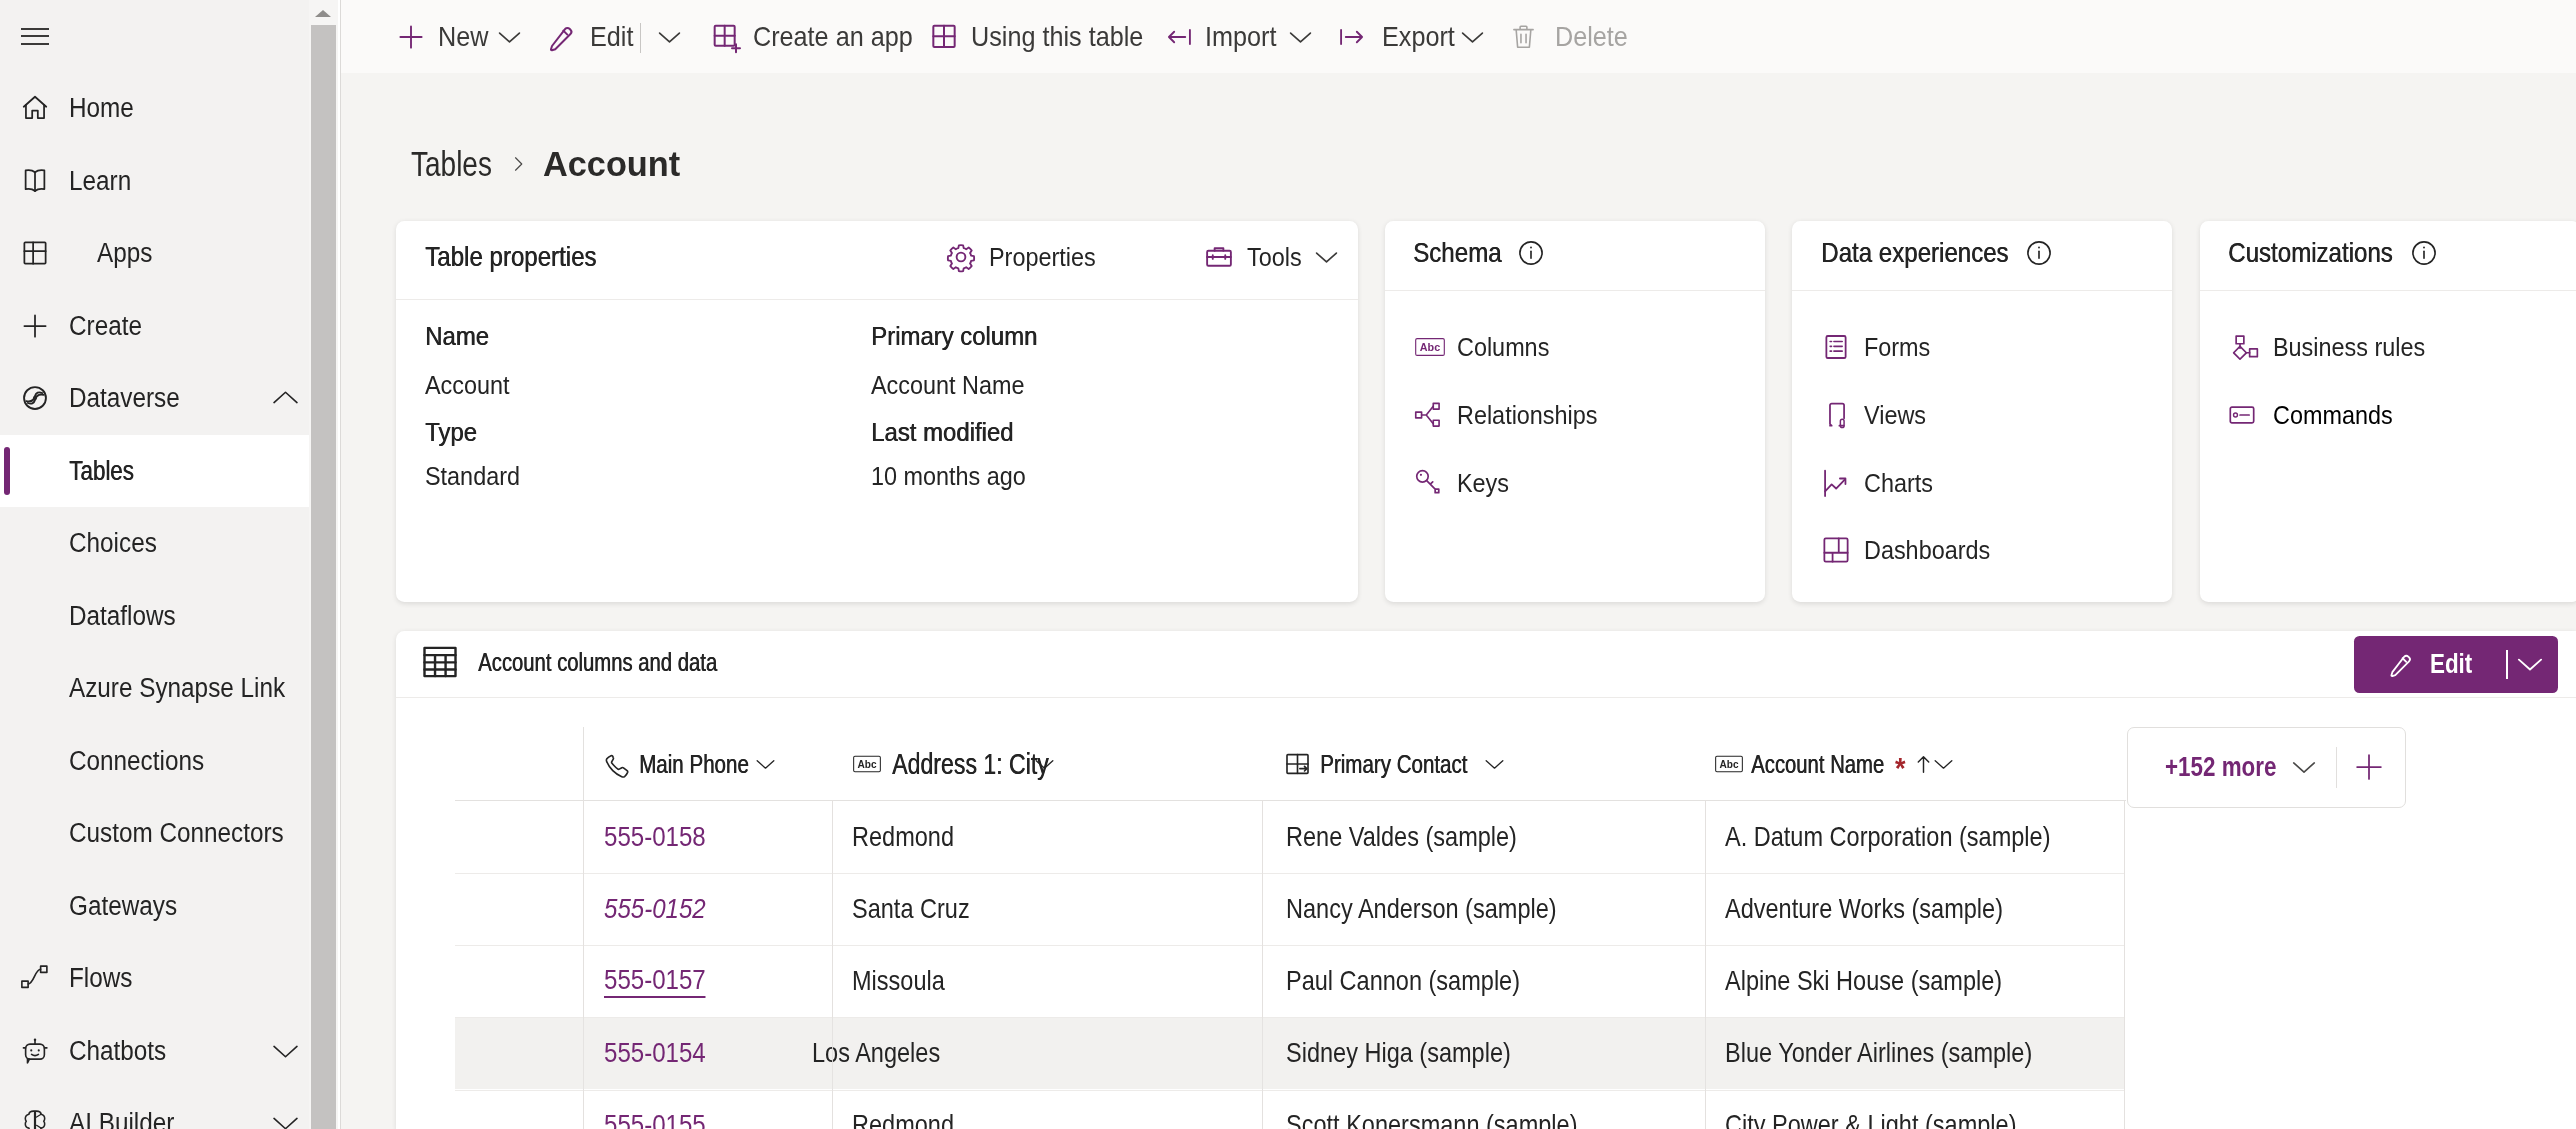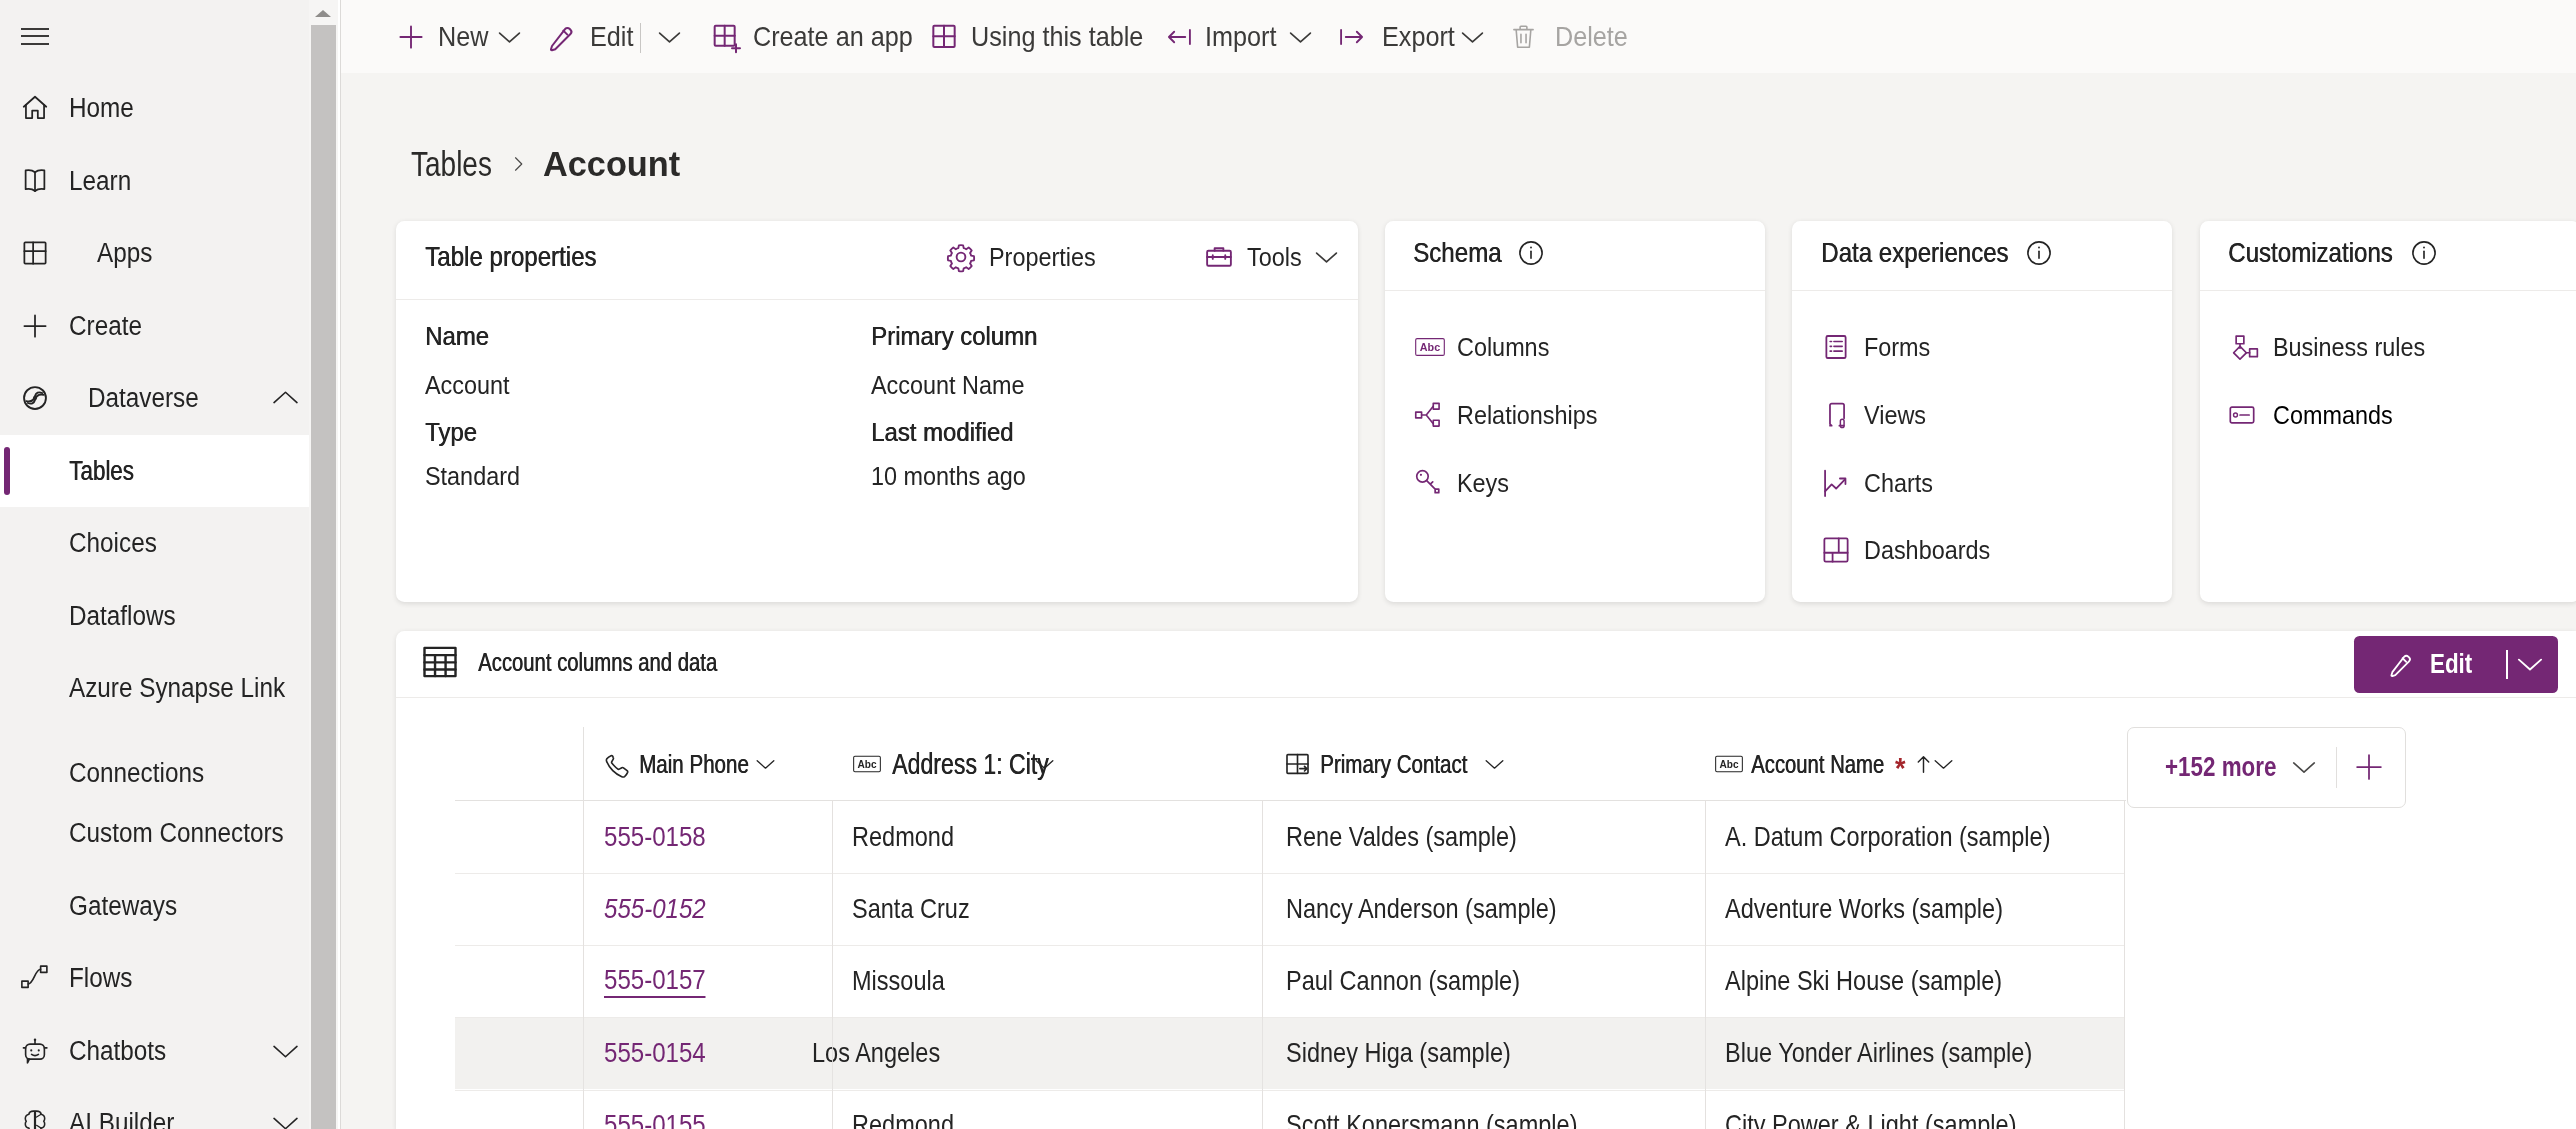--- a/index.html
+++ b/index.html
@@ -43,31 +43,31 @@
   </div>
 <div class="ct" style="left:69px;top:326px;font-size:27px;color:#242424;font-weight:400;"><span style="display:inline-block;transform:scaleX(0.9);transform-origin:0 50%;">Create</span></div>
 <div class="ictr" style="left:20px;top:398px;width:30px;height:30px;">
     <svg width="30" height="30" viewBox="0 0 48 48" fill="none">
       <circle cx="24" cy="24" r="17.5" stroke="#242424" stroke-width="3" stroke-linecap="round" stroke-linejoin="round" fill="none"></circle>
       <path d="M10 29c8 2 12-1 14-8 1.5-5.5 6-7.5 11.5-5" stroke="#242424" stroke-width="3" stroke-linecap="round" stroke-linejoin="round" fill="none"></path>
       <path d="M38 19c-8-2-12 1-14 8-1.5 5.5-6 7.5-11.5 5" stroke="#242424" stroke-width="3" stroke-linecap="round" stroke-linejoin="round" fill="none"></path>
       <circle cx="24" cy="24" r="3.2" fill="#242424"></circle>
     </svg>
   </div>
-<div class="ct" style="left:69px;top:398px;font-size:27px;color:#242424;font-weight:400;margin-left:19px;"><span style="display:inline-block;transform:scaleX(0.9);transform-origin:0 50%;">Dataverse</span></div>
+<div class="ct" style="left:69px;top:398px;font-size:27px;color:#242424;font-weight:400;"><span style="display:inline-block;transform:scaleX(0.9);transform-origin:0 50%;">Dataverse</span></div>
 <div class="ictr" style="left:271px;top:398px;width:29px;height:29px;">
     <svg width="29" height="29" viewBox="0 0 48 48" fill="none">
       <path d="M5 31.5 L24 14.5 L43 31.5" stroke="#242424" stroke-width="2.7" stroke-linecap="round" stroke-linejoin="round" fill="none"></path>
     </svg>
   </div>
 <div class="ct" style="left:69px;top:471px;font-size:27px;color:#242424;font-weight:400;text-shadow:0.6px 0 currentColor;"><span style="display:inline-block;transform:scaleX(0.83);transform-origin:0 50%;">Tables</span></div>
 <div class="ct" style="left:69px;top:543px;font-size:27px;color:#242424;font-weight:400;"><span style="display:inline-block;transform:scaleX(0.9);transform-origin:0 50%;">Choices</span></div>
 <div class="ct" style="left:69px;top:616px;font-size:27px;color:#242424;font-weight:400;"><span style="display:inline-block;transform:scaleX(0.9);transform-origin:0 50%;">Dataflows</span></div>
 <div class="ct" style="left:69px;top:688px;font-size:27px;color:#242424;font-weight:400;"><span style="display:inline-block;transform:scaleX(0.9);transform-origin:0 50%;">Azure Synapse Link</span></div>
-<div class="ct" style="left:69px;top:761px;font-size:27px;color:#242424;font-weight:400;margin-top:12px;"><span style="display:inline-block;transform:scaleX(0.9);transform-origin:0 50%;">Connections</span></div>
+<div class="ct" style="left:69px;top:761px;font-size:27px;color:#242424;font-weight:400;"><span style="display:inline-block;transform:scaleX(0.9);transform-origin:0 50%;">Connections</span></div>
 <div class="ct" style="left:69px;top:833px;font-size:27px;color:#242424;font-weight:400;"><span style="display:inline-block;transform:scaleX(0.9);transform-origin:0 50%;">Custom Connectors</span></div>
 <div class="ct" style="left:69px;top:906px;font-size:27px;color:#242424;font-weight:400;"><span style="display:inline-block;transform:scaleX(0.9);transform-origin:0 50%;">Gateways</span></div>
 <div class="ictr" style="left:20px;top:978px;width:30px;height:30px;">
     <svg width="30" height="30" viewBox="0 0 48 48" fill="none">
       <rect x="3" y="29" width="10" height="10" stroke="#242424" stroke-width="2.6" stroke-linecap="round" stroke-linejoin="round" fill="none"></rect>
       <rect x="33" y="5" width="10" height="10" stroke="#242424" stroke-width="2.6" stroke-linecap="round" stroke-linejoin="round" fill="none"></rect>
       <path d="M13 33.5c9 0 11-23.5 20-23.5" stroke="#242424" stroke-width="2.6" stroke-linecap="round" stroke-linejoin="round" fill="none"></path>
     </svg>
   </div>
 <div class="ct" style="left:69px;top:978px;font-size:27px;color:#242424;font-weight:400;"><span style="display:inline-block;transform:scaleX(0.9);transform-origin:0 50%;">Flows</span></div>

